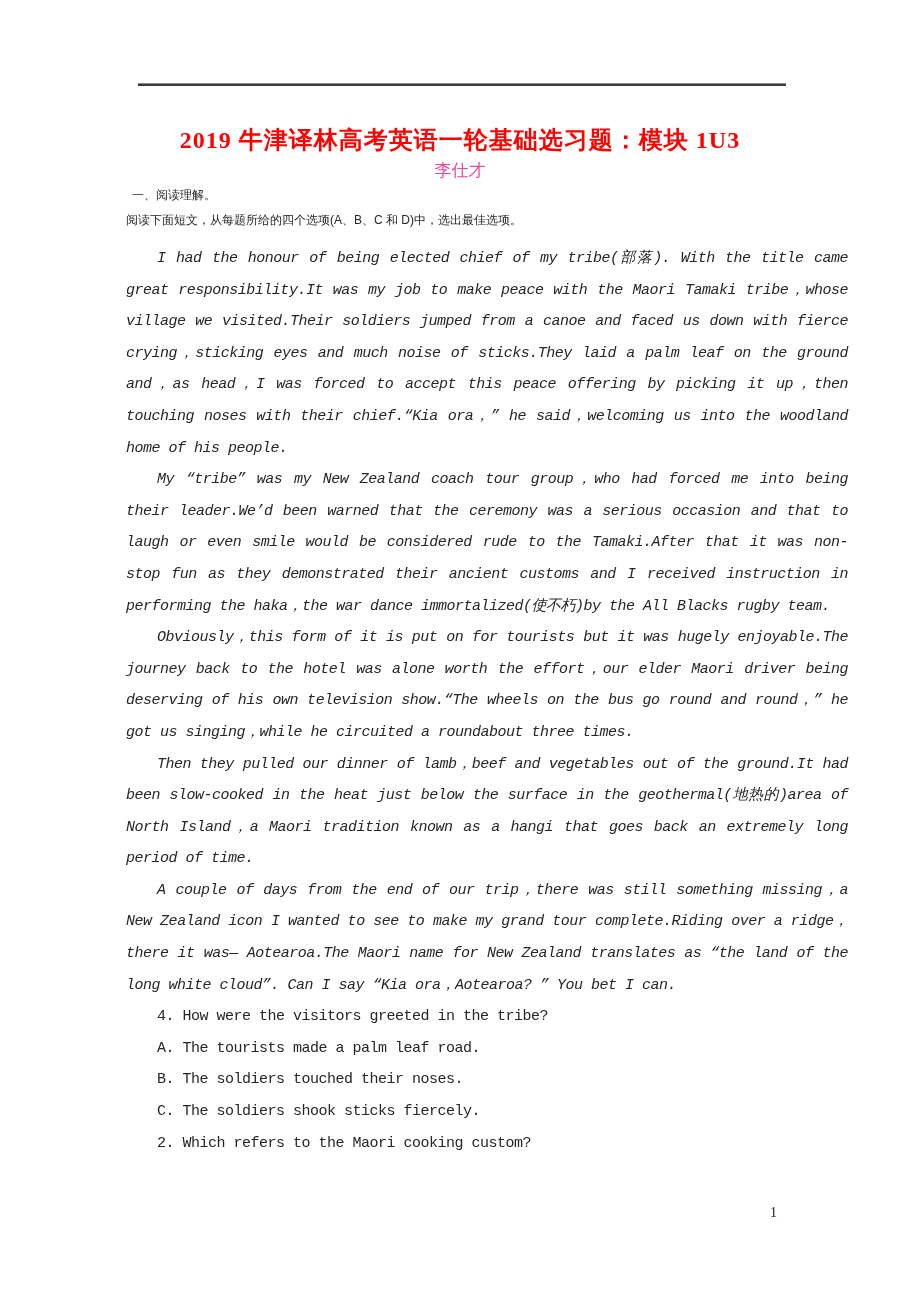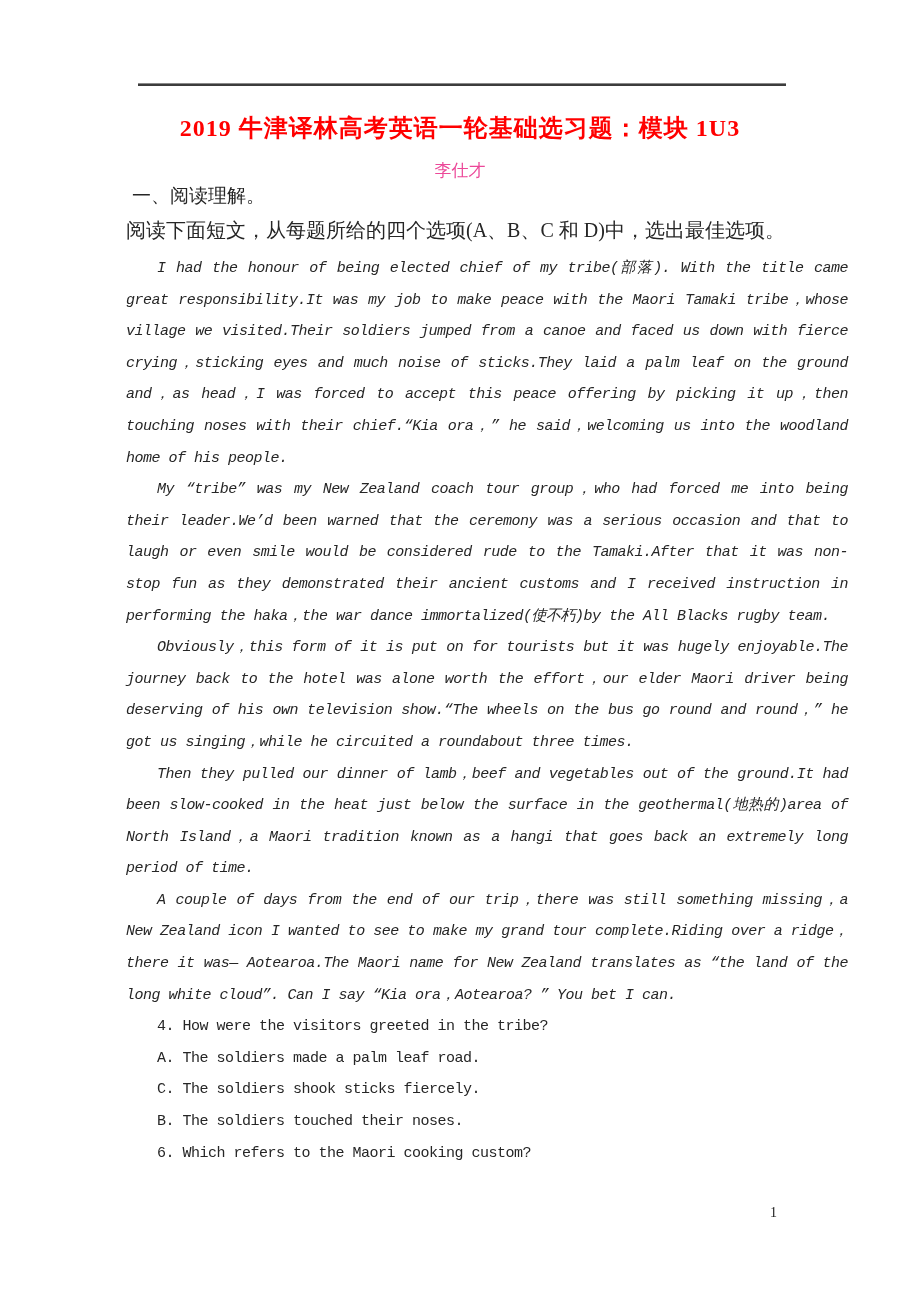--- a/index.html
+++ b/index.html
@@ -19,21 +19,21 @@
     position: absolute;
     left: 138px;
     top: 83px;
     width: 648px;
     height: 2px;
     background: #3c3c3c;
     border-top: 1px solid #8a8a8a;
   }
   .doc-title {
     position: absolute;
-    top: 112px;
+    top: 124px;
     left: 0;
     width: 920px;
     text-align: center;
     font-family: "Liberation Serif", "DejaVu Serif", serif;
     font-weight: bold;
     font-size: 24px;
     letter-spacing: 1px;
     color: #ff0000;
     white-space: nowrap;
   }
@@ -52,31 +52,30 @@
     left: 126px;
     top: 183px;
     width: 722px;
     font-family: "Liberation Mono", "DejaVu Sans Mono", monospace;
     font-size: 15px;
     letter-spacing: -0.5px;
     color: #262626;
   }
   .section-heading {
     font-family: "Liberation Serif", "DejaVu Serif", serif;
-    font-size: 19px;
+    font-size: 12px;
     line-height: 25px;
     padding-left: 6px;
     letter-spacing: 0;
   }
   .instructions {
-    font-family: Liberation Serif, serif;
-    font-size: 20px;
+    font-family: Liberation Sans, sans-serif;
+    font-size: 12px;
     line-height: 25px;
     letter-spacing: 0;
-    margin-top: 10px;
   }
   .passage {
     margin-top: 10px;
     font-style: italic;
   }
   .passage p {
     margin: 0;
     text-indent: 31px;
     line-height: 31.6px;
     text-align: justify;
@@ -118,23 +117,23 @@
     <div class="passage">
       <p>I had the honour of being elected chief of my tribe(部落). With the title came great responsibility.It was my job to make peace with the Maori Tamaki tribe，whose village we visited.Their soldiers jumped from a canoe and faced us down with fierce crying，sticking eyes and much noise of sticks.They laid a palm leaf on the ground and，as head，I was forced to accept this peace offering by picking it up，then touching noses with their chief.“Kia ora，” he said，welcoming us into the woodland home of his people.</p>
       <p>My “tribe” was my New Zealand coach tour group，who had forced me into being their leader.We’d been warned that the ceremony was a serious occasion and that to laugh or even smile would be considered rude to the Tamaki.After that it was non-stop fun as they demonstrated their ancient customs and I received instruction in performing the haka，the war dance immortalized(使不朽)by the All Blacks rugby team.</p>
       <p>Obviously，this form of it is put on for tourists but it was hugely enjoyable.The journey back to the hotel was alone worth the effort，our elder Maori driver being deserving of his own television show.“The wheels on the bus go round and round，” he got us singing，while he circuited a roundabout three times.</p>
       <p>Then they pulled our dinner of lamb，beef and vegetables out of the ground.It had been slow-cooked in the heat just below the surface in the geothermal(地热的)area of North Island，a Maori tradition known as a hangi that goes back an extremely long period of time.</p>
       <p>A couple of days from the end of our trip，there was still something missing，a New Zealand icon I wanted to see to make my grand tour complete.Riding over a ridge，there it was— Aotearoa.The Maori name for New Zealand translates as “the land of the long white cloud”. Can I say “Kia ora，Aotearoa? ” You bet I can.</p>
     </div>
 
     <div class="questions">
       <div class="q-line">4. How were the visitors greeted in the tribe?</div>
-      <div class="q-line">A. The soldiers made a palm leaf road.</div>
+      <div class="q-line">A. The tourists made a palm leaf road.</div>
+      <div class="q-line">B. The soldiers touched their noses.</div>
       <div class="q-line">C. The soldiers shook sticks fiercely.</div>
-      <div class="q-line">B. The soldiers touched their noses.</div>
-      <div class="q-line">6. Which refers to the Maori cooking custom?</div>
+      <div class="q-line">2. Which refers to the Maori cooking custom?</div>
     </div>
 
   </div>
 
   <div class="page-number">1</div>
 
 </div>
 
 </body></html>

